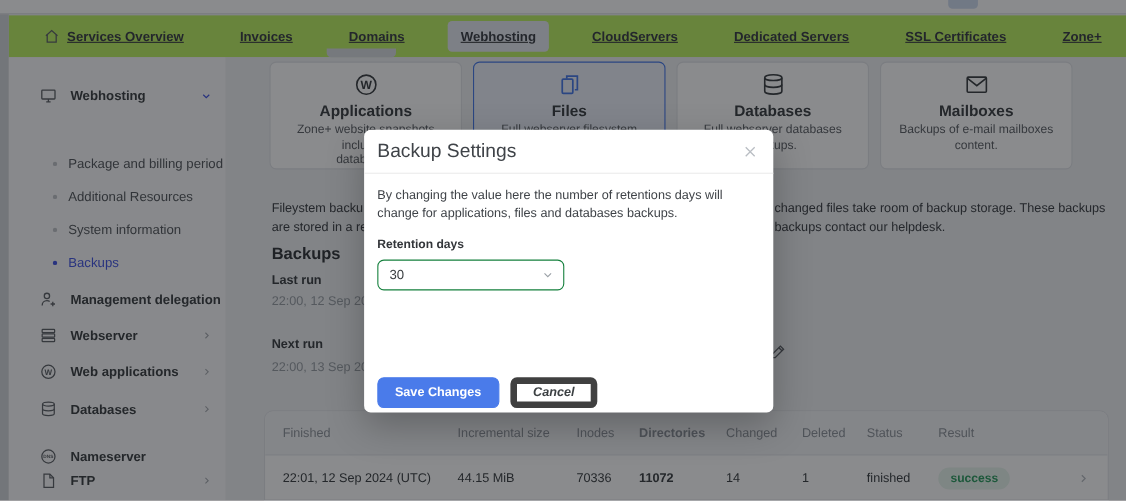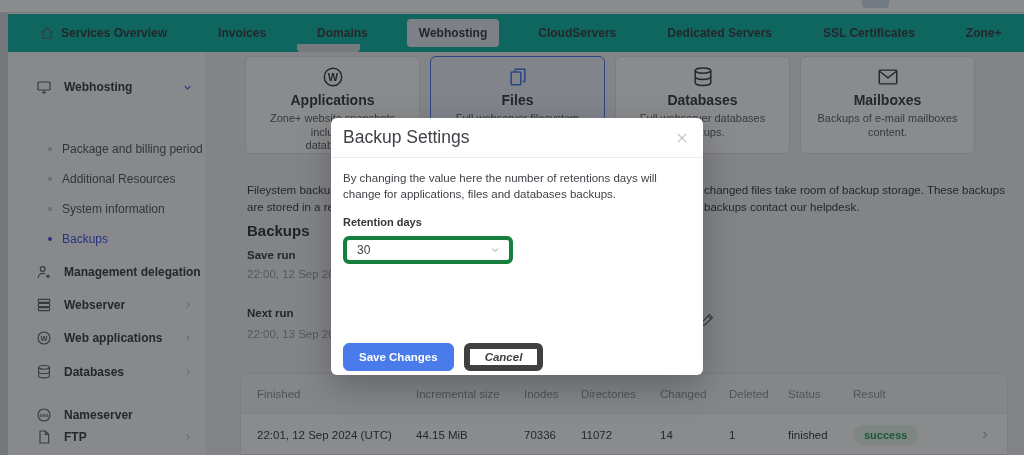--- a/index.html
+++ b/index.html
@@ -7,21 +7,21 @@
   #app{
     position:relative; width:1024px; height:455px; overflow:hidden;
     font-family:"Liberation Sans","DejaVu Sans",sans-serif;
     background:#eff1f3; color:#3c4043;
   }
   svg{display:block;}
   
   .topband{position:absolute; left:0; top:0; width:1024px; height:13px; background:#ffffff; border-bottom:1px solid #dfe1e4;}
   .top-chip{position:absolute; left:862px; top:0; width:27px; height:8px; background:#cfdcf0; border-radius:0 0 4px 4px;}
   
-  .navband{position:absolute; left:8px; top:14px; width:1016px; height:38px; background:#14b8a6; display:flex; align-items:center; padding-left:20px; gap:27px;}
+  .navband{position:absolute; left:8px; top:14px; width:1016px; height:38px; background:#bef264; display:flex; align-items:center; padding-left:20px; gap:27px;text-decoration:underline;}
   .nav-item{display:flex; align-items:center; gap:7px; font-size:12px; font-weight:600; color:#3b3f46; padding:7px 12px; border-radius:4px; cursor:pointer; white-space:nowrap;}
   .nav-item.active{background:#e7eaf1;}
   .nav-item .ic{color:#5f6368;}
   
   .leftstrip{position:absolute; left:0; top:13px; width:8px; height:442px; background:#d4d6da;}
   .sidebar{position:absolute; left:8px; top:52px; width:197px; height:403px; background:#fcfcfd;}
   .side-row{position:absolute; left:28px; right:12px; height:20px; display:flex; align-items:center; gap:12px; cursor:pointer;}
   .side-row .lbl{font-size:12px; font-weight:600; color:#3c4043; white-space:nowrap;}
   .side-sub{position:absolute; left:40px; right:12px; height:18px; display:flex; align-items:center; gap:10px; cursor:pointer;}
   .side-sub .dot{width:4px; height:4px; border-radius:50%; background:#c2c5ca; flex:none;}
@@ -45,33 +45,33 @@
   .intro .end{position:absolute; left:457px; top:0;}
   .h-backups{position:absolute; left:247px; top:222px; font-size:15px; font-weight:700; color:#33363a;}
   .run-lbl{position:absolute; left:247px; font-size:11.5px; font-weight:700; color:#3c4043;}
   .run-val{position:absolute; left:247px; font-size:11.5px; color:#9aa0a6; white-space:nowrap;}
   .edit-btn{position:absolute; left:699px; top:311px; color:#5f6368; cursor:pointer;}
   
   .btable{position:absolute; left:240px; top:373px; width:768px; height:82px; background:#ffffff; border:1px solid #e3e5e9; border-radius:8px 8px 0 0; overflow:hidden;}
   .trow{display:flex; align-items:center; padding:0 16px;}
   .thead{height:40px; background:#f4f5f7; border-bottom:1px solid #e6e8ec; font-size:11.5px; color:#8f959c;}
   .tdata{height:42px; font-size:11.5px; color:#3c4043; cursor:pointer;}
-  .c1{width:159px;} .c2{width:108px;} .c3{width:57px;} .c4{width:79px;} .c5{width:69px;} .c6{width:59px;} .c7{width:65px;} .c8{width:93px;}
+  .c1{width:159px;} .c2{width:108px;} .c3{width:57px;} .c4{width:79px;font-weight:bold;} .c5{width:69px;} .c6{width:59px;} .c7{width:65px;} .c8{width:93px;}
   .c9{flex:1; display:flex; justify-content:flex-end; color:#b6bac0;}
   .badge{display:inline-block; background:#e8f5ed; color:#2f9e63; font-size:11px; font-weight:700; padding:4px 11px; border-radius:11px;}
   
   .backdrop{position:absolute; left:0; top:0; width:1024px; height:455px; background:rgba(10,12,16,0.48);}
   .modal{position:absolute; left:331px; top:118px; width:372px; height:257px; background:#ffffff; border-radius:6px; box-shadow:0 12px 34px rgba(0,0,0,0.25);}
   .m-head{height:40px; display:flex; align-items:center; padding:0 14px 0 12px; border-bottom:1px solid #ececec;}
   .m-title{font-size:17.5px; font-weight:500; color:#3f4348;}
   .m-close{margin-left:auto; color:#b9bdc3; cursor:pointer;}
   .m-body{padding:12px 14px 0 12px;}
   .m-text{font-size:11.5px; line-height:16px; color:#3f4348; width:334px;}
   .m-lbl{font-size:11px; font-weight:700; color:#33363a; margin-top:14px;}
-  .m-select{margin-top:8px; width:170px; height:28px; border:4px solid #15803d; border-radius:6px; background:#fff; display:flex; align-items:center; padding:0 8px 0 10px; cursor:pointer;}
+  .m-select{margin-top:8px; width:170px; height:28px; border:1px solid #15803d; border-radius:6px; background:#fff; display:flex; align-items:center; padding:0 8px 0 10px; cursor:pointer;}
   .m-select .val{font-size:12px; color:#3c4043;}
   .m-select .sc{margin-left:auto; color:#9aa0a6;}
   .m-actions{position:absolute; left:12px; bottom:4px; display:flex; gap:10px;}
   .btn{font-family:inherit; font-size:11.5px; font-weight:700; border-radius:6px; cursor:pointer; height:28px; padding:0 15px;}
   .btn-primary{background:#4a7bea; border:1px solid #4a7bea; color:#ffffff;}
   .btn-secondary{background:#ffffff; border:6px solid #404040; color:#3c4043;font-style:italic;}
 </style>
 </head>
 <body>
 
@@ -283,21 +283,21 @@
       <span>Fileystem backu</span>
       <span class="end">changed files take room of backup storage. These backups</span>
     </div>
     <div class="ln">
       <span>are stored in a re</span>
       <span class="end">backups contact our helpdesk.</span>
     </div>
   </div>
 
   <div class="h-backups">Backups</div>
-  <div class="run-lbl" style="top:249px;">Save run</div>
+  <div class="run-lbl" style="top:249px;">Last run</div>
   <div class="run-val" style="top:268px;">22:00, 12 Sep 2024 (UTC)</div>
   <div class="run-lbl" style="top:307px;">Next run</div>
   <div class="run-val" style="top:328px;">22:00, 13 Sep 2024 (UTC)</div>
 
   <div class="edit-btn">
     <span>
       <svg width="17" height="17" viewBox="0 0 24 24" fill="none" stroke="currentColor" stroke-width="1.7">
           <path d="M14.8 5.2l4 4L8 20H4v-4L14.8 5.2z"></path>
           <path d="M12.8 7.2l4 4"></path>
         </svg>

